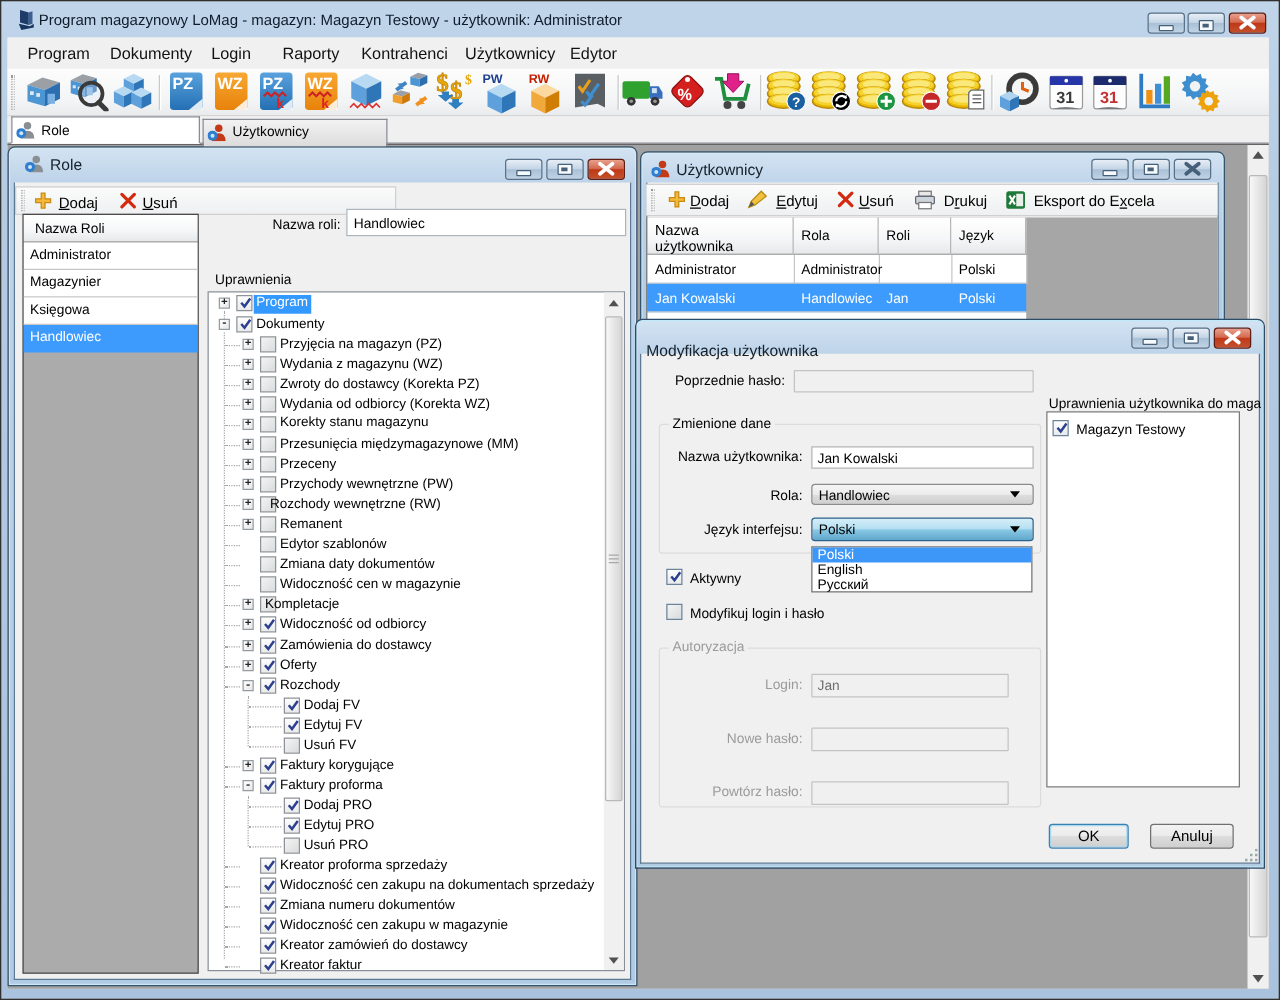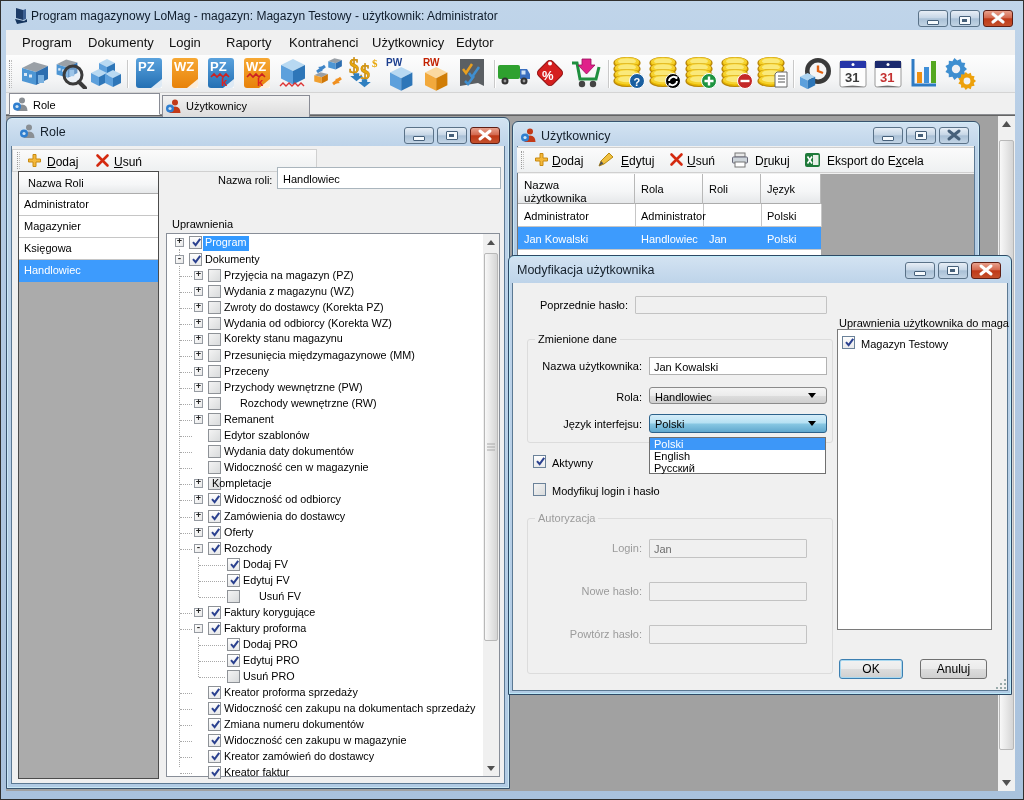--- a/index.html
+++ b/index.html
@@ -530,31 +530,31 @@
 <div class="abs exp" style="left:194px;top:367px">+</div>
 <div class="abs cbx " style="left:208px;top:365px;position:absolute"></div>
 <div class="abs tl" style="left:224px;top:365px">Przeceny</div>
 <div class="abs doth" style="left:180px;top:388px;width:12px"></div>
 <div class="abs exp" style="left:194px;top:383px">+</div>
 <div class="abs cbx " style="left:208px;top:381px;position:absolute"></div>
 <div class="abs tl" style="left:224px;top:381px">Przychody wewnętrzne (PW)</div>
 <div class="abs doth" style="left:180px;top:404px;width:12px"></div>
 <div class="abs exp" style="left:194px;top:399px">+</div>
 <div class="abs cbx " style="left:208px;top:397px;position:absolute"></div>
-<div class="abs tl" style="left:240px;top:397px">Rozchody wewnętrzne (RW)</div>
+<div class="abs tl" style="left:216px;top:397px">Rozchody wewnętrzne (RW)</div>
 <div class="abs doth" style="left:180px;top:420px;width:12px"></div>
 <div class="abs exp" style="left:194px;top:415px">+</div>
 <div class="abs cbx " style="left:208px;top:413px;position:absolute"></div>
 <div class="abs tl" style="left:224px;top:413px">Remanent</div>
 <div class="abs doth" style="left:180px;top:436px;width:12px"></div>
 <div class="abs cbx " style="left:208px;top:429px;position:absolute"></div>
 <div class="abs tl" style="left:224px;top:429px">Edytor szablonów</div>
 <div class="abs doth" style="left:180px;top:452px;width:12px"></div>
 <div class="abs cbx " style="left:208px;top:445px;position:absolute"></div>
-<div class="abs tl" style="left:224px;top:445px">Wydania daty dokumentów</div>
+<div class="abs tl" style="left:224px;top:445px">Zmiana daty dokumentów</div>
 <div class="abs doth" style="left:180px;top:468px;width:12px"></div>
 <div class="abs cbx " style="left:208px;top:461px;position:absolute"></div>
 <div class="abs tl" style="left:224px;top:461px">Widoczność cen w magazynie</div>
 <div class="abs doth" style="left:180px;top:484px;width:12px"></div>
 <div class="abs exp" style="left:194px;top:479px">+</div>
 <div class="abs cbx " style="left:208px;top:477px;position:absolute"></div>
 <div class="abs tl" style="left:212px;top:477px">Kompletacje</div>
 <div class="abs doth" style="left:180px;top:500px;width:12px"></div>
 <div class="abs exp" style="left:194px;top:495px">+</div>
 <div class="abs cbx on" style="left:208px;top:493px;position:absolute">
@@ -596,21 +596,21 @@
 <div class="abs tl" style="left:243px;top:558px">Dodaj FV</div>
 <div class="abs doth" style="left:199px;top:581px;width:26px"></div>
 <div class="abs cbx on" style="left:227px;top:574px;position:absolute">
     <svg width="13" height="14">
       <path d="M3 6.2 L5.6 9.2 L10.2 2.8" stroke="#2b418f" stroke-width="2" fill="none"></path>
     </svg>
   </div>
 <div class="abs tl" style="left:243px;top:574px">Edytuj FV</div>
 <div class="abs doth" style="left:199px;top:597px;width:26px"></div>
 <div class="abs cbx " style="left:227px;top:590px;position:absolute"></div>
-<div class="abs tl" style="left:259px;top:590px">Usuń FV</div>
+<div class="abs tl" style="left:243px;top:590px">Usuń FV</div>
 <div class="abs doth" style="left:180px;top:613px;width:12px"></div>
 <div class="abs exp" style="left:194px;top:608px">+</div>
 <div class="abs cbx on" style="left:208px;top:606px;position:absolute">
     <svg width="13" height="14">
       <path d="M3 6.2 L5.6 9.2 L10.2 2.8" stroke="#2b418f" stroke-width="2" fill="none"></path>
     </svg>
   </div>
 <div class="abs tl" style="left:224px;top:606px">Faktury korygujące</div>
 <div class="abs doth" style="left:180px;top:629px;width:12px"></div>
 <div class="abs exp" style="left:194px;top:624px">-</div>
@@ -759,21 +759,21 @@
 <div class="abs" style="left:821px;top:204px;width:1px;height:23px;background:#c6c6c6"></div>
 <div class="abs t11" style="left:767px;top:210px;">Polski</div>
 <div class="abs" style="left:518px;top:227px;width:303px;height:23px;background:#3d9bfd;border-bottom:1px solid #c6c6c6"></div>
 <div class="abs t11" style="left:524px;top:233px;color:#fff">Jan Kowalski</div>
 <div class="abs t11" style="left:641px;top:233px;color:#fff">Handlowiec</div>
 <div class="abs t11" style="left:709px;top:233px;color:#fff">Jan</div>
 <div class="abs t11" style="left:767px;top:233px;color:#fff">Polski</div>
 <div class="abs" style="left:518px;top:250px;width:303px;height:6px;background:#fff"></div>
 <div class="abs cw" style="left:508px;top:255px;width:504px;height:440px;box-shadow:inset 0 0 0 1px rgba(190,235,250,.9);border-color:#2d4a66"></div>
 <div class="abs" style="left:512px;top:283px;width:496px;height:408px;background:#f0f0f0;border:1px solid #5c7993;border-top:none"></div>
-<div class="abs cwtitle" style="left:517px;top:263px">Modyfikacja użytkownika</div>
+<div class="abs cwtitle" style="left:517px;top:274px">Modyfikacja użytkownika</div>
 <div class="abs cwbtn" style="left:905px;top:262px">
     <span class="glyphbar" style="margin-top:8px"></span>
   </div>
 <div class="abs cwbtn" style="left:938px;top:262px">
     <span class="glyphbox" style="margin-top:3px"></span>
   </div>
 <div class="abs cwbtn red" style="left:971px;top:262px">
     <svg width="28" height="15" style="display:block;margin:0 auto">
       <path d="M9 3 L19 11 M19 3 L9 11" stroke="#fff" stroke-width="3" stroke-linecap="round"></path>
     </svg>
@@ -800,21 +800,21 @@
 <div class="abs t11" style="left:654px;top:450px;z-index:7">English</div>
 <div class="abs t11" style="left:654px;top:462px;z-index:7">Русский</div>
 <div class="abs cbx on" style="left:533px;top:455px;border-color:#6b8299">
     <svg width="13" height="14">
       <path d="M3 6.2 L5.6 9.2 L10.2 2.8" stroke="#2b418f" stroke-width="2" fill="none"></path>
     </svg>
   </div>
 <div class="abs t11" style="left:552px;top:457px">Aktywny</div>
 <div class="abs cbx " style="left:533px;top:483px;border-color:#6b8299"></div>
 <div class="abs t11" style="left:552px;top:485px">Modyfikuj login i hasło</div>
-<div class="abs gb" style="left:527px;top:518px;width:306px;height:156px">
+<div class="abs gb" style="left:527px;top:518px;width:306px;height:128px">
     <span class="lbl" style="font-size:11px;color:#9b9b9b">Autoryzacja</span>
   </div>
 <div class="abs t11" style="left:532px;top:542px;width:110px;text-align:right;color:#9b9b9b">Login:</div>
 <div class="abs dbx" style="left:649px;top:539px;width:158px;height:19px"></div>
 <div class="abs t11" style="left:654px;top:543px;color:#6e6e6e">Jan</div>
 <div class="abs t11" style="left:532px;top:585px;width:110px;text-align:right;color:#9b9b9b">Nowe hasło:</div>
 <div class="abs dbx" style="left:649px;top:582px;width:158px;height:19px"></div>
 <div class="abs t11" style="left:532px;top:628px;width:110px;text-align:right;color:#9b9b9b">Powtórz hasło:</div>
 <div class="abs dbx" style="left:649px;top:625px;width:158px;height:19px"></div>
 <div class="abs" style="left:839px;top:317px;font-size:11px;width:170px;overflow:hidden;white-space:nowrap">Uprawnienia użytkownika do maga:</div>

